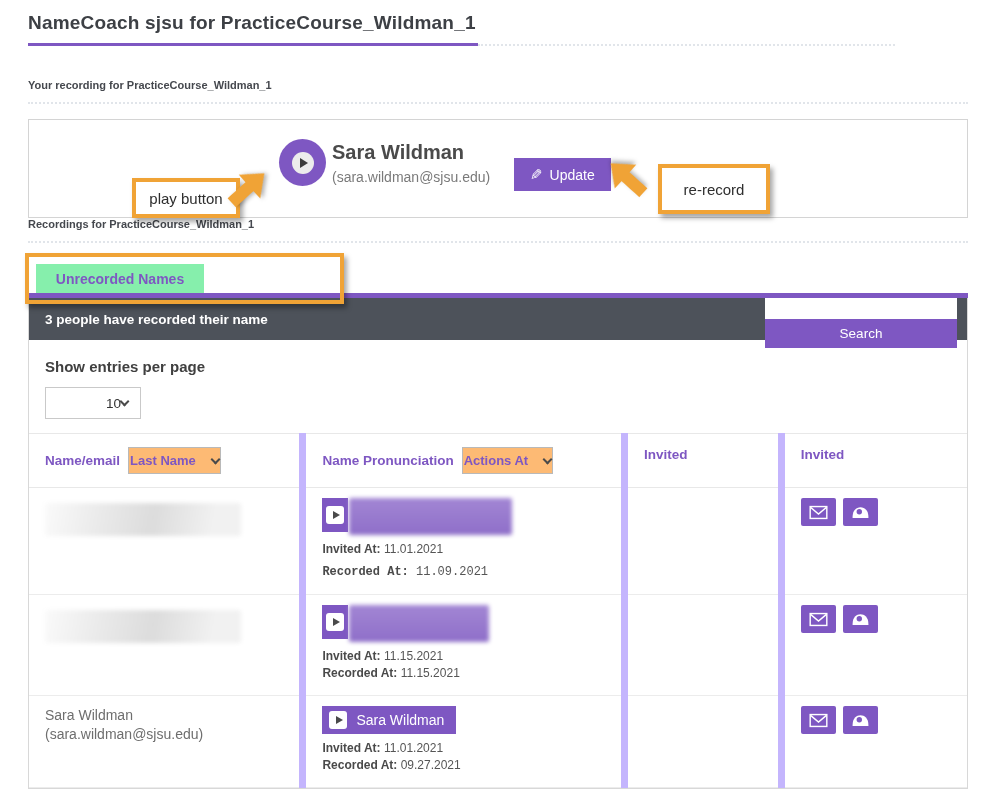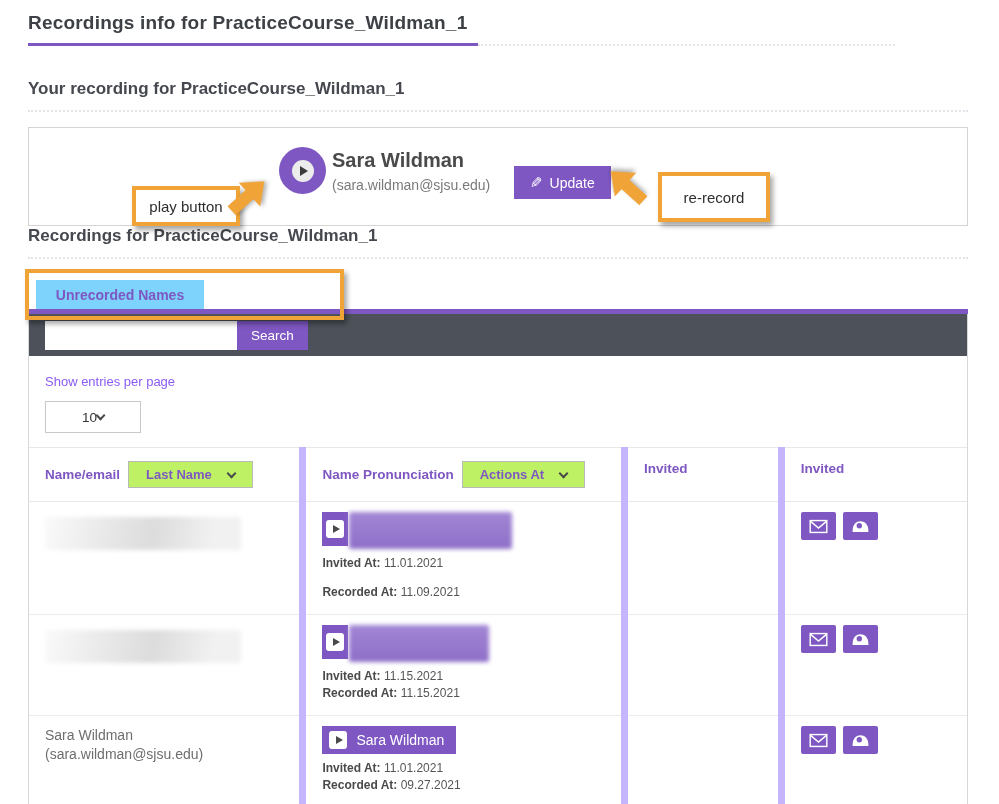--- a/index.html
+++ b/index.html
@@ -4,21 +4,21 @@
 <style>
   * { margin:0; padding:0; box-sizing:border-box; }
   html,body { width:999px; height:804px; background:#fff; font-family:"Liberation Sans", sans-serif; overflow:hidden; }
   .page { padding:12px 31px 0 28px; position:relative; }
 
   h1.title { font-size:19px; font-weight:bold; color:#3d4045; letter-spacing:.2px; }
   .title-rule { display:flex; align-items:center; margin-top:9px; height:3px; }
   .title-rule .purple-seg { width:450px; height:3px; background:#7e57c2; }
   .title-rule .dotted-seg { width:417px; border-top:2px dotted #e1e5ea; }
 
-  h2.section { font-size:17px; font-weight:bold; color:#45484e; }
+  h2.section { font-size:11px; font-weight:bold; color:#45484e; }
   .dotted-line { border-top:2px dotted #e1e5ea; }
 
   
   .player-box { margin-top:15px; height:99px; border:1px solid #d4d4d4; position:relative; background:#fff; }
   .play-circle { position:absolute; left:250px; top:19px; width:47px; height:47px; background:#7e57c2; border-radius:50%; display:flex; align-items:center; justify-content:center; cursor:pointer; }
   .play-circle .inner { width:22px; height:22px; background:#ececec; border-radius:50%; display:flex; align-items:center; justify-content:center; }
   .tri-dark { width:0; height:0; border-left:8px solid #3b3b3b; border-top:5px solid transparent; border-bottom:5px solid transparent; margin-left:2px; }
   .player-name { position:absolute; left:303px; top:21px; }
   .player-name .nm { font-size:20px; font-weight:bold; color:#4a4a4a; }
   .player-name .em { font-size:14px; color:#7a7a7a; margin-top:5px; }
@@ -31,46 +31,46 @@
   .co-rerecord { left:629px; top:44px; width:112px; height:50px; }
   .arrow { position:absolute; filter:drop-shadow(2px 2px 2px rgba(0,0,0,.3)); }
   .arrow-play { left:197px; top:48px; transform:rotate(-42deg); }
   .arrow-rerecord { left:576px; top:38px; transform:rotate(-138deg); }
 
   
   .tabs-wrap { margin-top:21px; position:relative; }
   .tabs-row { display:flex; padding-left:8px; }
   .tab { height:29px; display:flex; align-items:center; justify-content:center; font-size:14px; font-weight:bold; cursor:pointer; }
   .tab.active { background:#7e57c2; color:#fff; width:137px; }
-  .tab.inactive { background:#7dd3fc; color:#7e57c2; width:168px; }
+  .tab.inactive { background:#86efac; color:#7e57c2; width:168px; }
   .tab-strip { height:5px; background:#7e57c2; width:100%; }
   .tabs-outline { position:absolute; left:-3px; top:-11px; width:319px; height:51px; border:4px solid #f0a336; box-shadow:3px 4px 5px rgba(0,0,0,.35); pointer-events:none; background:transparent; }
 
   
   .panel { border-left:1px solid #d8d8d8; border-right:1px solid #d8d8d8; border-bottom:1px solid #d8d8d8; }
   .dark-bar { margin-top:8px; height:42px; background:#4d525a; display:flex; align-items:center; justify-content:space-between; padding:0 10px 0 16px; }
   .dark-bar .count { color:#fff; font-size:13.5px; font-weight:bold; }
-  .search-group { display:flex; }
+  .search-group { display:flex;flex-direction:column; }
   .search-input { width:192px; height:29px; border:1px solid #fff; background:#fff; padding:0 8px; font-size:13px; outline:none; }
   .search-btn { height:29px; padding:0 14px; background:#7e57c2; color:#fff; border:none; font-size:13.5px; cursor:pointer; }
 
   .panel-inner { padding:18px 0 0 0; }
-  .show-entries { font-size:13px; font-weight:normal; color:#8b5cf6; padding-left:16px; }
-  .select-box { margin:12px 0 14px 16px; width:96px; height:32px; border:1px solid #c9c9c9; background:#fff; display:flex; align-items:center; justify-content:center; padding:0 12px; font-size:13.5px; color:#333; cursor:pointer; }
+  .show-entries { font-size:15px; font-weight:bold; color:#404040; padding-left:16px; }
+  .select-box { margin:12px 0 14px 16px; width:96px; height:32px; border:1px solid #c9c9c9; background:#fff; display:flex; align-items:center; justify-content:flex-end; padding:0 12px; font-size:13.5px; color:#333; cursor:pointer; }
   .chev { width:7px; height:7px; border-right:2px solid #4a4a4a; border-bottom:2px solid #4a4a4a; transform:rotate(45deg); margin-top:-3px; }
 
   
   table.rec { width:100%; border-collapse:collapse; table-layout:fixed; border-top:1px solid #e8e8e8; }
   col.c1{width:29.2%;} col.c2{width:34.3%;} col.c3{width:16.7%;} col.c4{width:19.8%;}
   th, td { border-left:7px solid #c4b5fd; vertical-align:top; text-align:left; }
   th:first-child, td:first-child { border-left:none; }
   th { padding:13px 10px 13px 16px; font-size:13.5px; color:#7e57c2; border-bottom:1px solid #e8e8e8; font-weight:bold; }
   td { padding:10px 10px 14px 16px; border-bottom:1px solid #ececec; font-size:13.5px; color:#6b6b6b; }
   .th-flex { display:flex; align-items:center; gap:8px; white-space:nowrap; }
-  .hdr-select { height:27px; border:1px solid #b9b9b9; background:#bef264; display:flex; align-items:center; gap:16px; padding:0 17px; font-size:13px; color:#7e57c2; cursor:pointer; font-weight:bold; }
+  .hdr-select { height:27px; border:1px solid #b9b9b9; background:#fdba74; display:flex; align-items:center; gap:16px; padding:0 1px; font-size:13px; color:#7e57c2; cursor:pointer; font-weight:bold; }
 
   .redact-name { width:196px; height:33px; margin-top:5px; border-radius:2px;
     background:linear-gradient(100deg,#fafafa 0%,#e9e9e9 30%,#dcdcdc 55%,#f1f1f1 85%); filter:blur(2px); }
   .rec-player { display:flex; align-items:flex-start; }
   .mini-play { width:26px; height:34px; background:#7e57c2; display:flex; align-items:center; justify-content:center; cursor:pointer; flex:none; }
   .mini-play .sq { width:18px; height:18px; background:#fff; border-radius:3px; display:flex; align-items:center; justify-content:center; }
   .tri-sm { width:0; height:0; border-left:7px solid #4a4a4a; border-top:4px solid transparent; border-bottom:4px solid transparent; margin-left:2px; }
   .redact-bar { height:37px; margin-left:1px; background:linear-gradient(180deg,#a286d4,#8f6fc9); filter:blur(2px); border-radius:2px; }
   .bar-w1 { width:163px; }
   .bar-w2 { width:140px; }
@@ -79,21 +79,21 @@
   .date-line b { color:#4a4a4a; }
   .rowname { font-size:14px; color:#6e6e6e; line-height:19px; }
   .action-group { display:flex; gap:7px; }
   .act-btn { width:35px; height:28px; background:#7e57c2; border:none; border-radius:2px; display:flex; align-items:center; justify-content:center; cursor:pointer; }
 </style>
 </head>
 <body>
 
 <div class="page">
 
-  <h1 class="title">Recordings info for PracticeCourse_Wildman_1</h1>
+  <h1 class="title">NameCoach sjsu for PracticeCourse_Wildman_1</h1>
   <div class="title-rule">
     <div class="purple-seg"></div>
     <div class="dotted-seg"></div>
   </div>
 
   <h2 class="section" style="margin-top:33px;">Your recording for PracticeCourse_Wildman_1</h2>
   <div class="dotted-line" style="margin-top:11px;"></div>
 
   <div class="player-box">
     <div class="play-circle">
@@ -127,20 +127,21 @@
   <div class="tabs-wrap">
     <div class="tabs-row">
       <div class="tab inactive">Unrecorded Names</div>
     </div>
     <div class="tab-strip"></div>
     <div class="tabs-outline"></div>
   </div>
 
   <div class="panel">
     <div class="dark-bar" style="margin-top:0;">
+      <div class="count">3 people have recorded their name</div>
       <div class="search-group">
         <input class="search-input" type="text" value="" style="">
         <button class="search-btn">Search</button>
       </div>
     </div>
 
     <div class="panel-inner">
       <div class="show-entries">Show entries per page</div>
       <div class="select-box">
         <span>10</span>
@@ -187,21 +188,21 @@
           <td>
             <div class="rec-player">
               <div class="mini-play">
                 <div class="sq">
                       <div class="tri-sm"></div>
                     </div>
               </div>
               <div class="redact-bar bar-w1"></div>
             </div>
             <div class="date-line"><b>Invited At:</b> <span>11.01.2021</span></div>
-            <div class="date-line" style="margin-top:14px;"><b>Recorded At:</b> <span>11.09.2021</span></div>
+            <div class="date-line" style="margin-top:8px;font-family:Liberation Mono, monospace;"><b>Recorded At:</b> <span>11.09.2021</span></div>
           </td>
           <td></td>
           <td>
             <div class="action-group">
               <button class="act-btn">
                 <svg width="19" height="15" viewBox="0 0 24 18">
                   <rect x="1.5" y="1.5" width="21" height="15" fill="none" stroke="#fff" stroke-width="1.8"></rect>
                   <polyline points="2,2.5 12,11 22,2.5" fill="none" stroke="#fff" stroke-width="1.8"></polyline>
                 </svg>
               </button>

